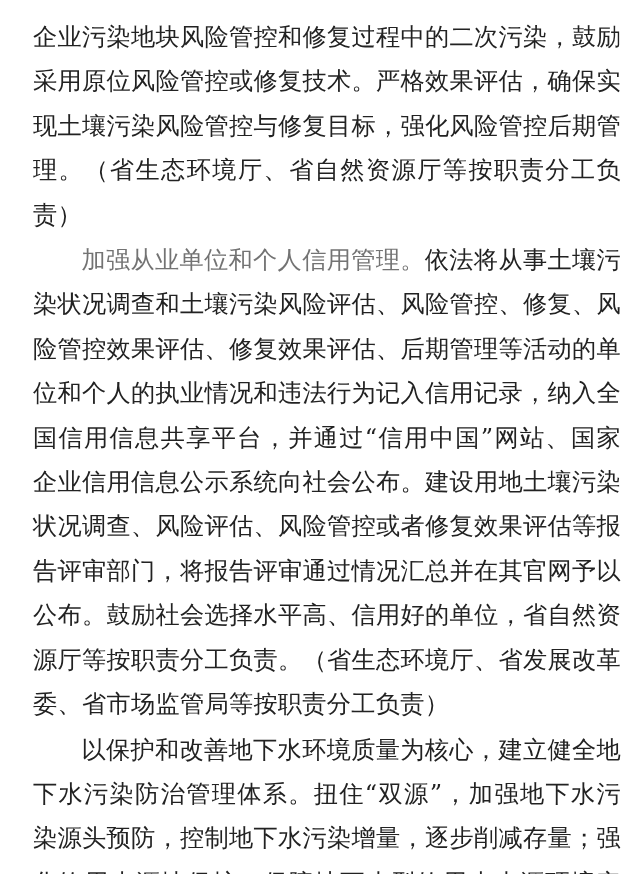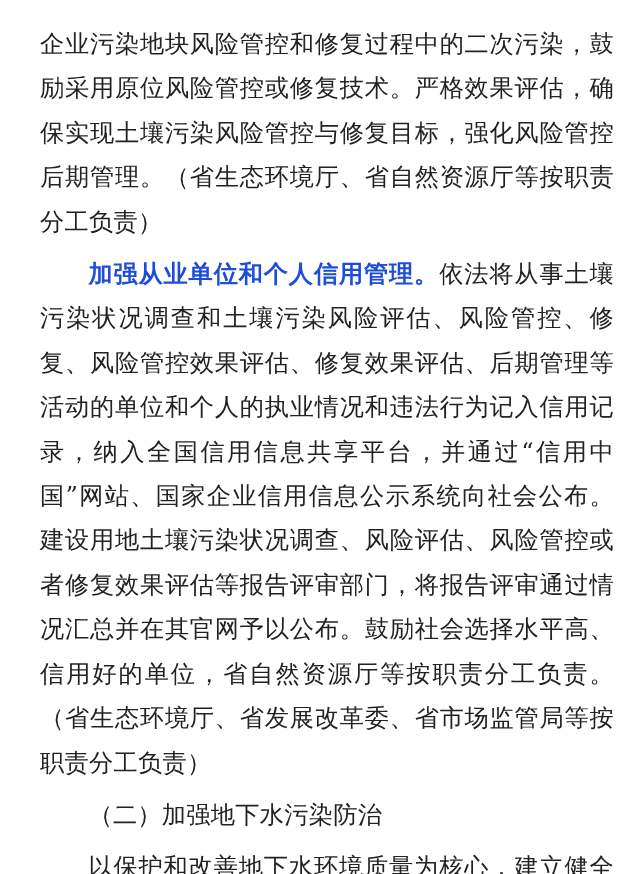--- a/index.html
+++ b/index.html
@@ -15,41 +15,38 @@
   }
   .doc {
     position: absolute;
     left: 32px; top: 14px;
     width: 590px;
     font-size: 24.2px;
     line-height: 44.4px;
     text-align: justify;
     letter-spacing: 0.3px;
   }
-  .doc p { margin: 8px; }
+  .doc p { margin: 1px; }
   .indent { text-indent: 48.4px; }
-  .bold { font-weight: bold; color: #1d4ed8; }
+  .bold { font-weight: normal; color: #737373; }
   .reg { font-weight: normal; color: #222; }
 </style>
 </head>
 <body>
 
 <div class="page">
   <div class="doc">
 
     <p>
       <span class="reg">企业污染地块风险管控和修复过程中的二次污染，鼓励采用原位风险管控或修复技术。严格效果评估，确保实现土壤污染风险管控与修复目标，强化风险管控后期管理。（省生态环境厅、省自然资源厅等按职责分工负责）</span>
     </p>
 
     <p class="indent">
       <span class="bold">加强从业单位和个人信用管理。</span><span class="reg">依法将从事土壤污染状况调查和土壤污染风险评估、风险管控、修复、风险管控效果评估、修复效果评估、后期管理等活动的单位和个人的执业情况和违法行为记入信用记录，纳入全国信用信息共享平台，并通过“信用中国”网站、国家企业信用信息公示系统向社会公布。建设用地土壤污染状况调查、风险评估、风险管控或者修复效果评估等报告评审部门，将报告评审通过情况汇总并在其官网予以公布。鼓励社会选择水平高、信用好的单位，省自然资源厅等按职责分工负责。（省生态环境厅、省发展改革委、省市场监管局等按职责分工负责）</span>
     </p>
 
-    <p class="indent">
-      <span class="reg">（二）加强地下水污染防治</span>
-    </p>
 
     <p class="indent">
       <span class="reg">以保护和改善地下水环境质量为核心，建立健全地下水污染防治管理体系。扭住“双源”，加强地下水污染源头预防，控制地下水污染增量，逐步削减存量；强化饮用水源地保护，保障地下水型饮用水水源环境安全。</span>
     </p>
 
   </div>
 </div>
 
 </body></html>

